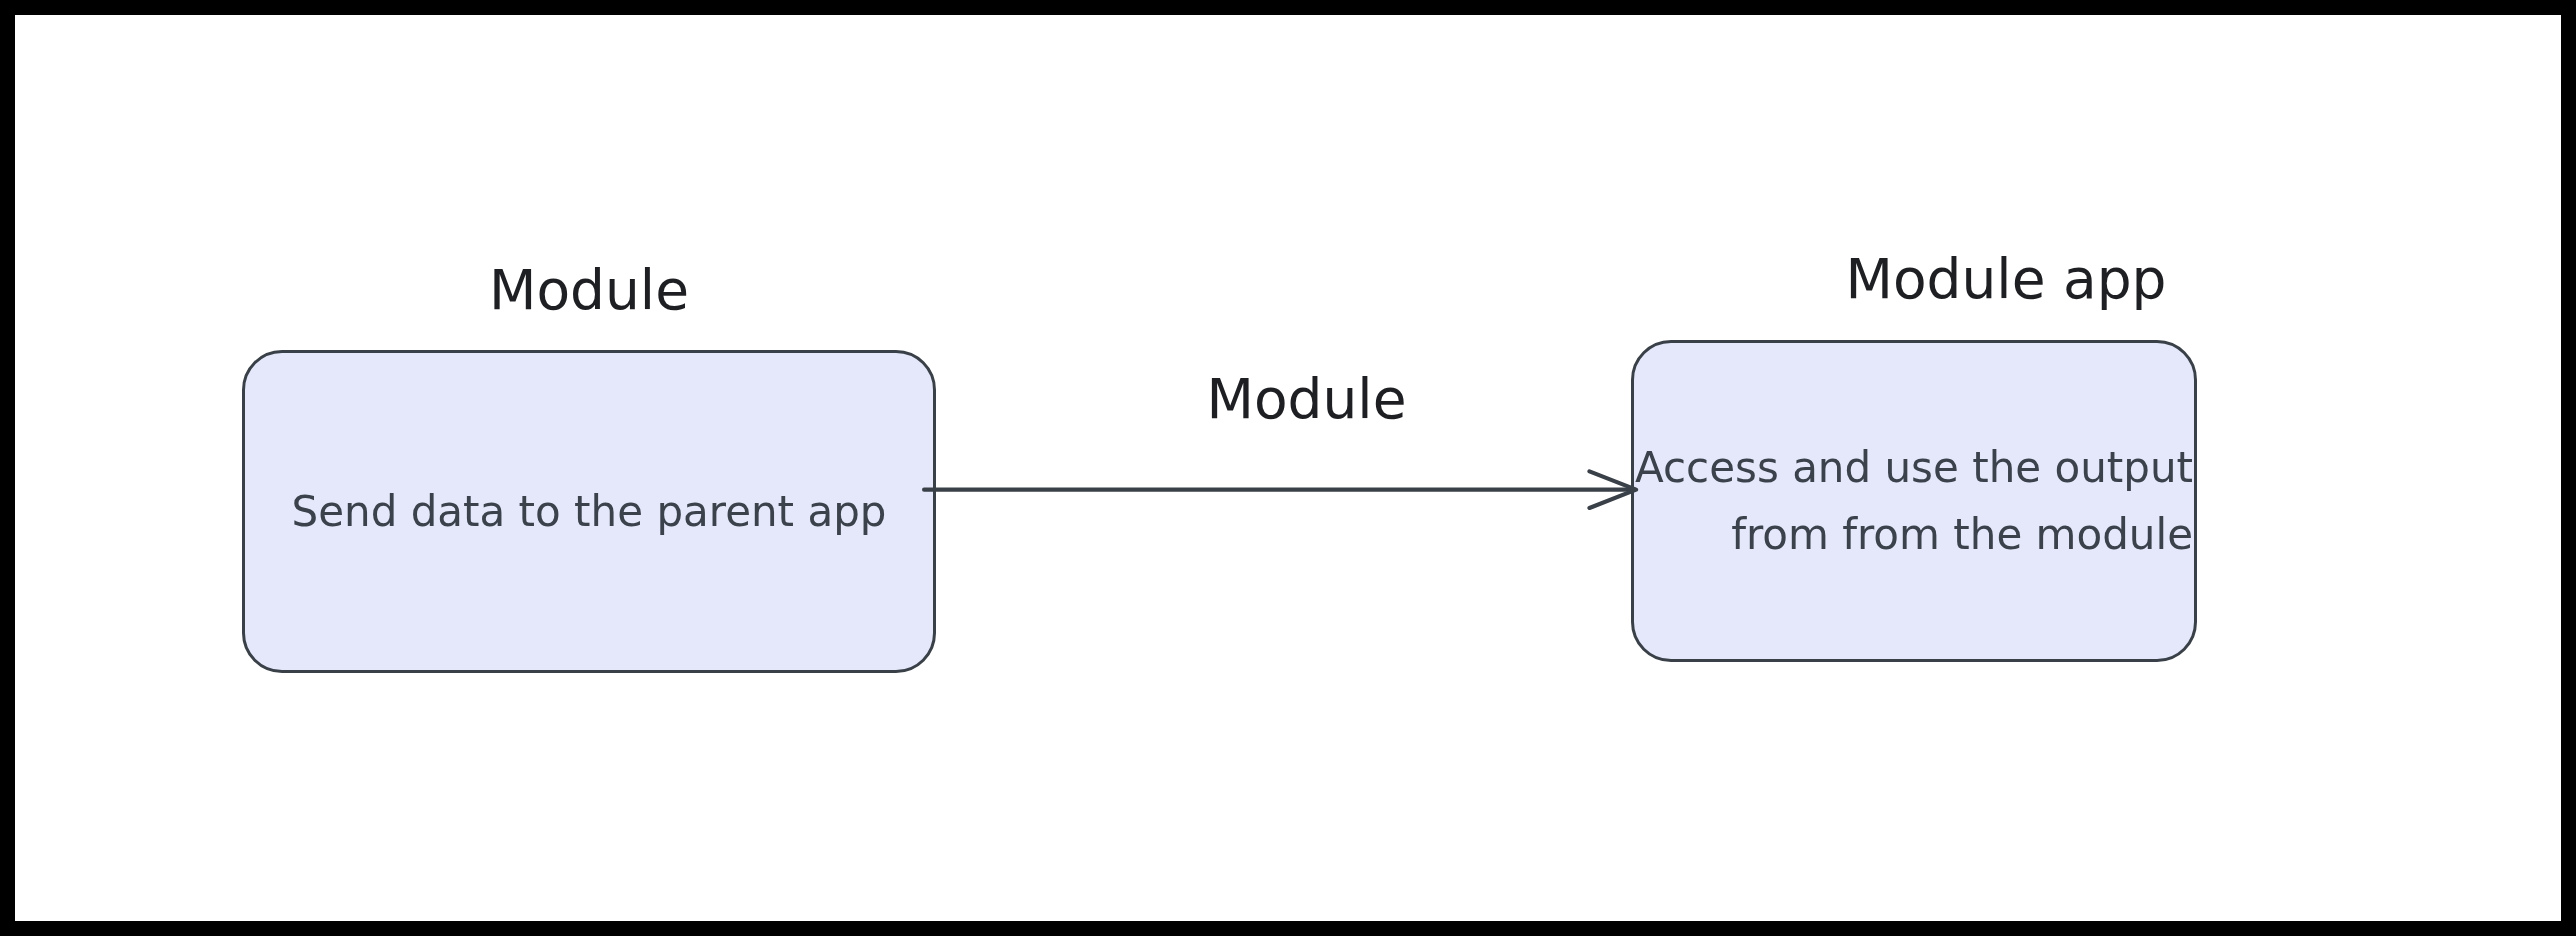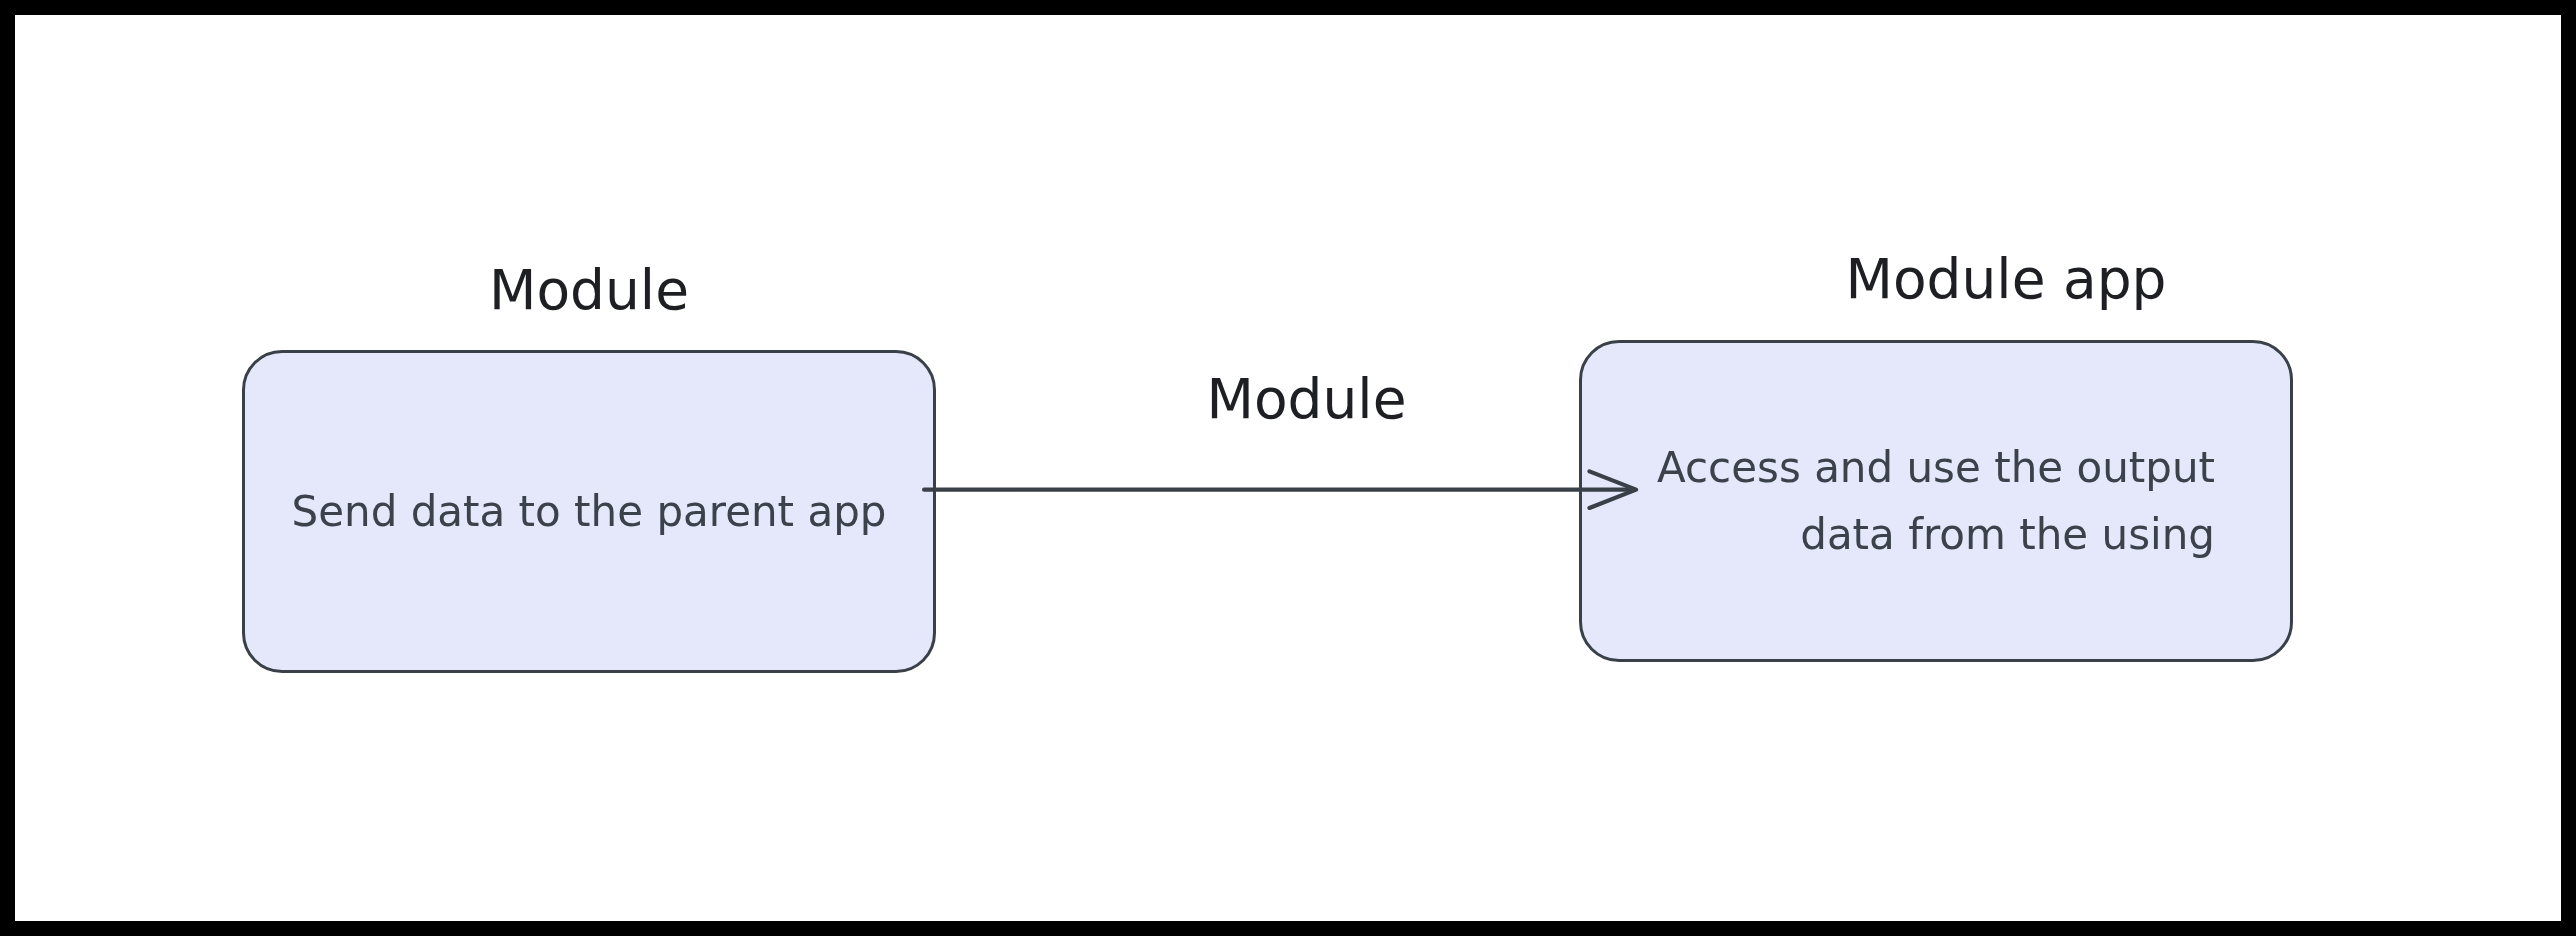--- a/index.html
+++ b/index.html
@@ -47,21 +47,21 @@
     position: absolute;
     box-sizing: border-box;
     background: #e4e8fa;
     border: 3.3px solid #3a4048;
     border-radius: 40px;
     display: flex;
     align-items: center;
     justify-content: center;
   }
   .node.module { left: 227px;  top: 335px; width: 694px; height: 323px; }
-  .node.parent { left: 1564px; top: 325px; width: 714px; height: 322px; }
+  .node.parent { left: 1616px; top: 325px; width: 566px; height: 322px; }
 
   .node-body {
     text-align: right;
     font-size: 42px;
     line-height: 67px;
     font-weight: 500;
     color: #3b424c;
   }
   .node-body .line { display: block; white-space: nowrap; }
 
@@ -110,21 +110,21 @@
       </div>
     </div>
 
     <div class="edge-label">Module</div>
 
     <div class="node-title parent">Module app</div>
 
     <div class="node parent">
       <div class="node-body">
         <span class="line">Access and use the output</span>
-        <span class="line">data from the using</span>
+        <span class="line">from from the module</span>
       </div>
     </div>
   </div>
 
   <svg class="arrow-layer" viewBox="0 0 3092 1124" aria-hidden="true">
     <line class="stroke" x1="1109" y1="588" x2="1962" y2="588"></line>
     <polyline class="stroke" points="1908,566 1964,588 1908,610"></polyline>
   </svg>
 </div>
 

